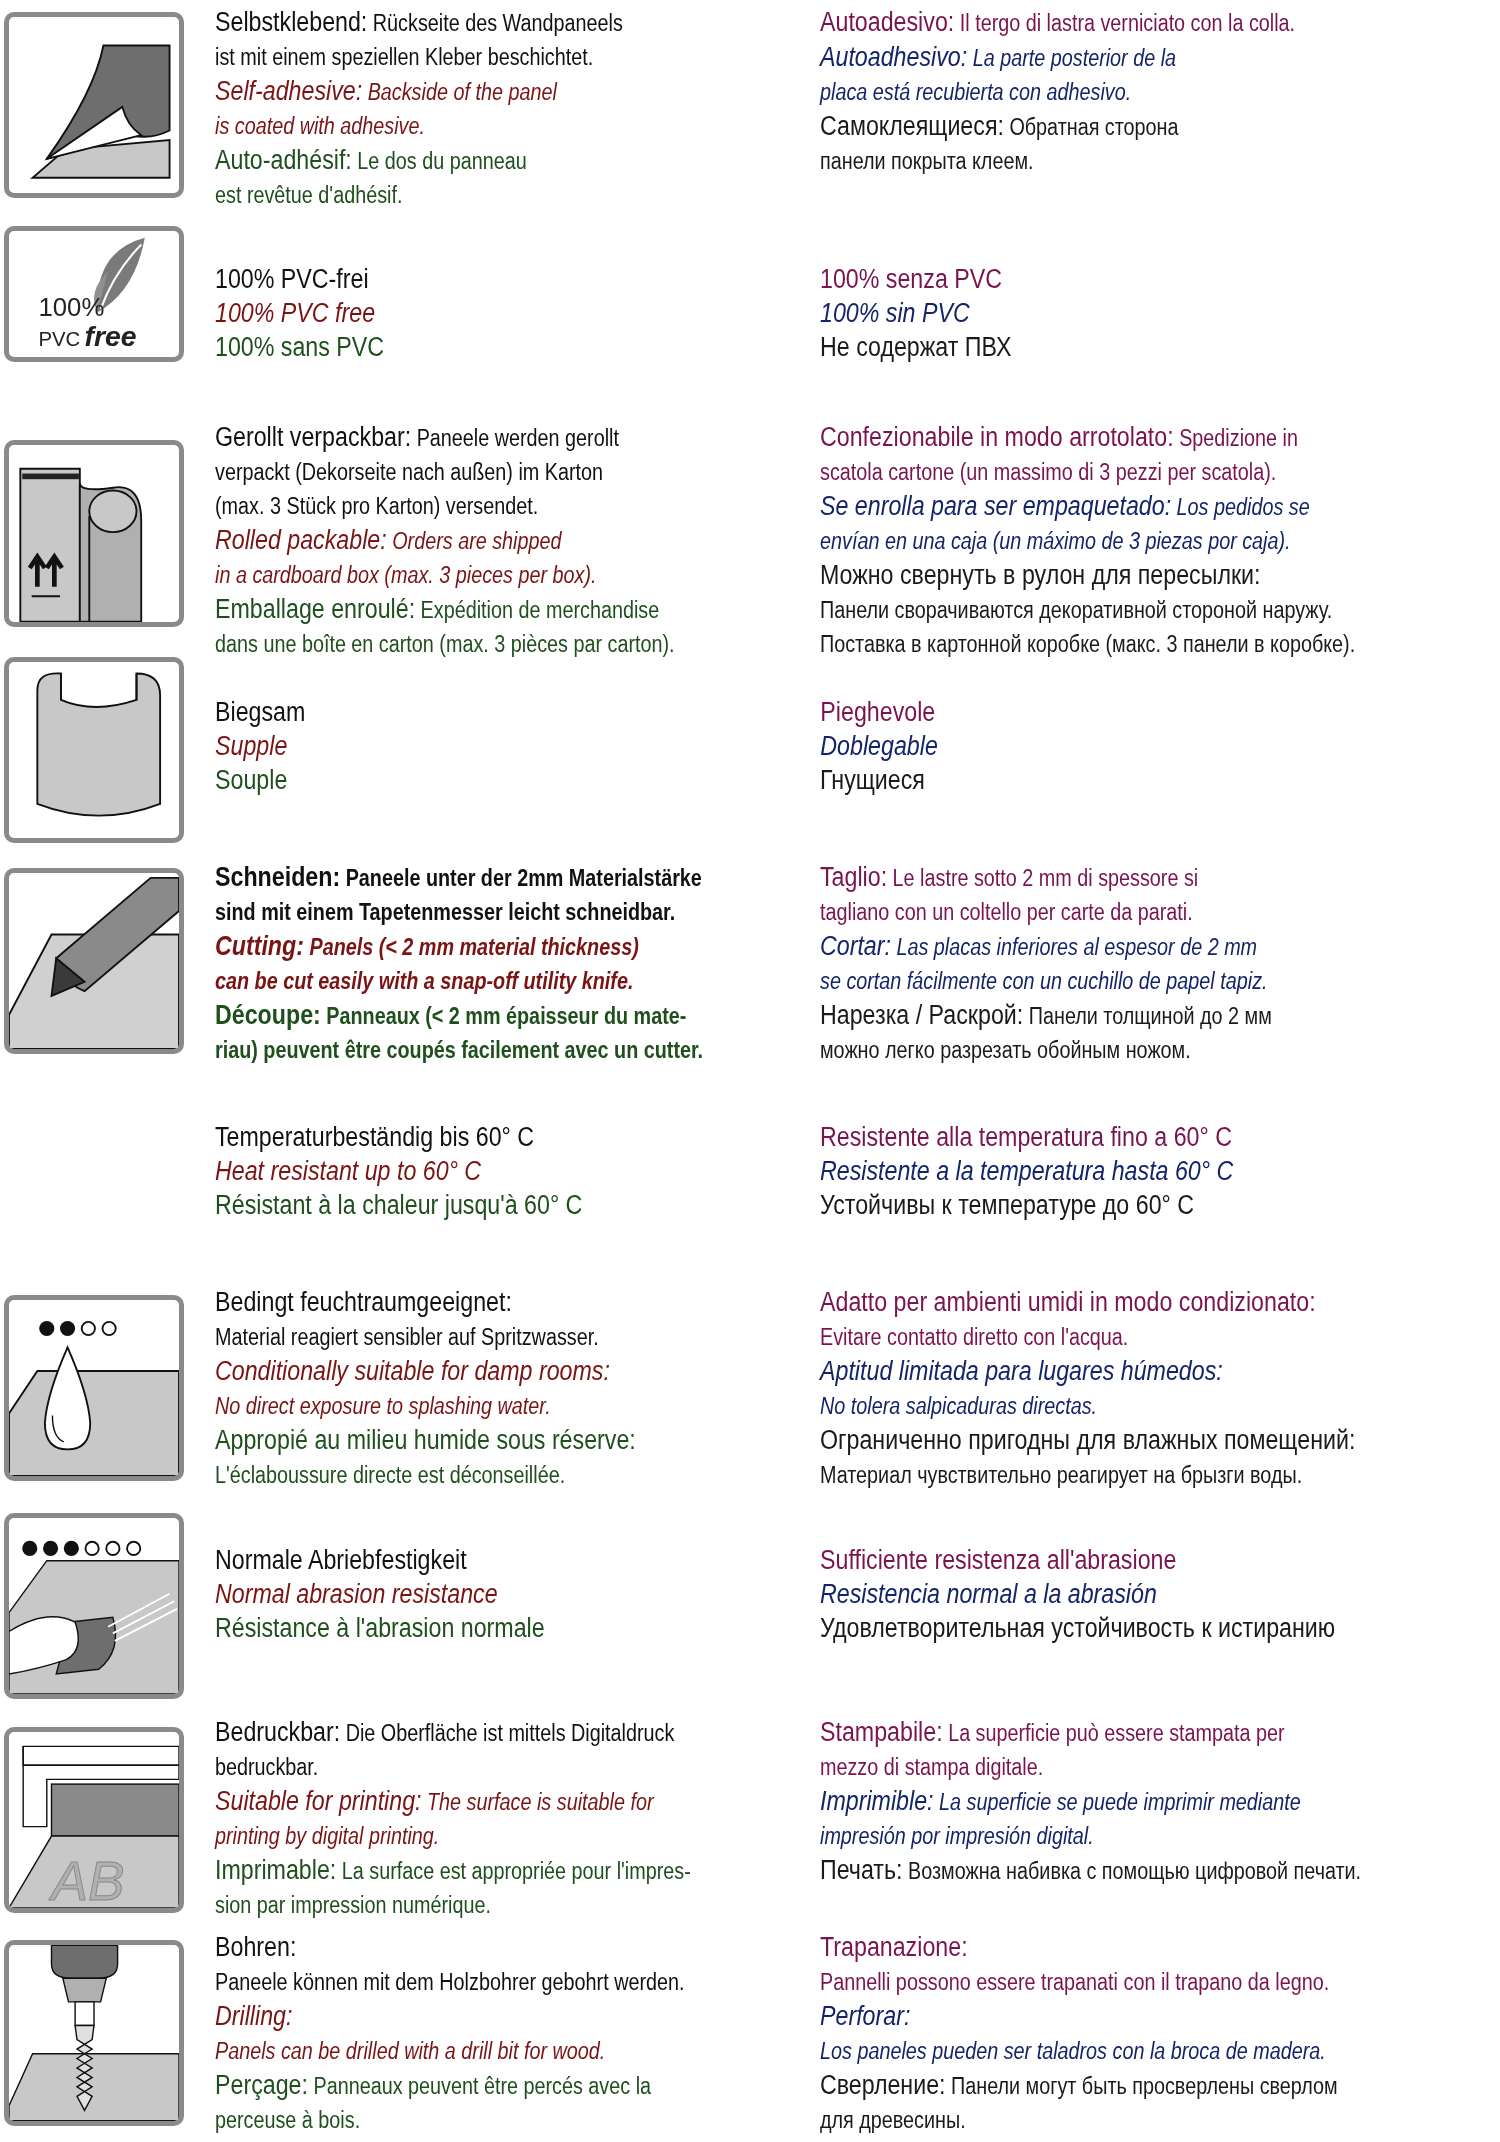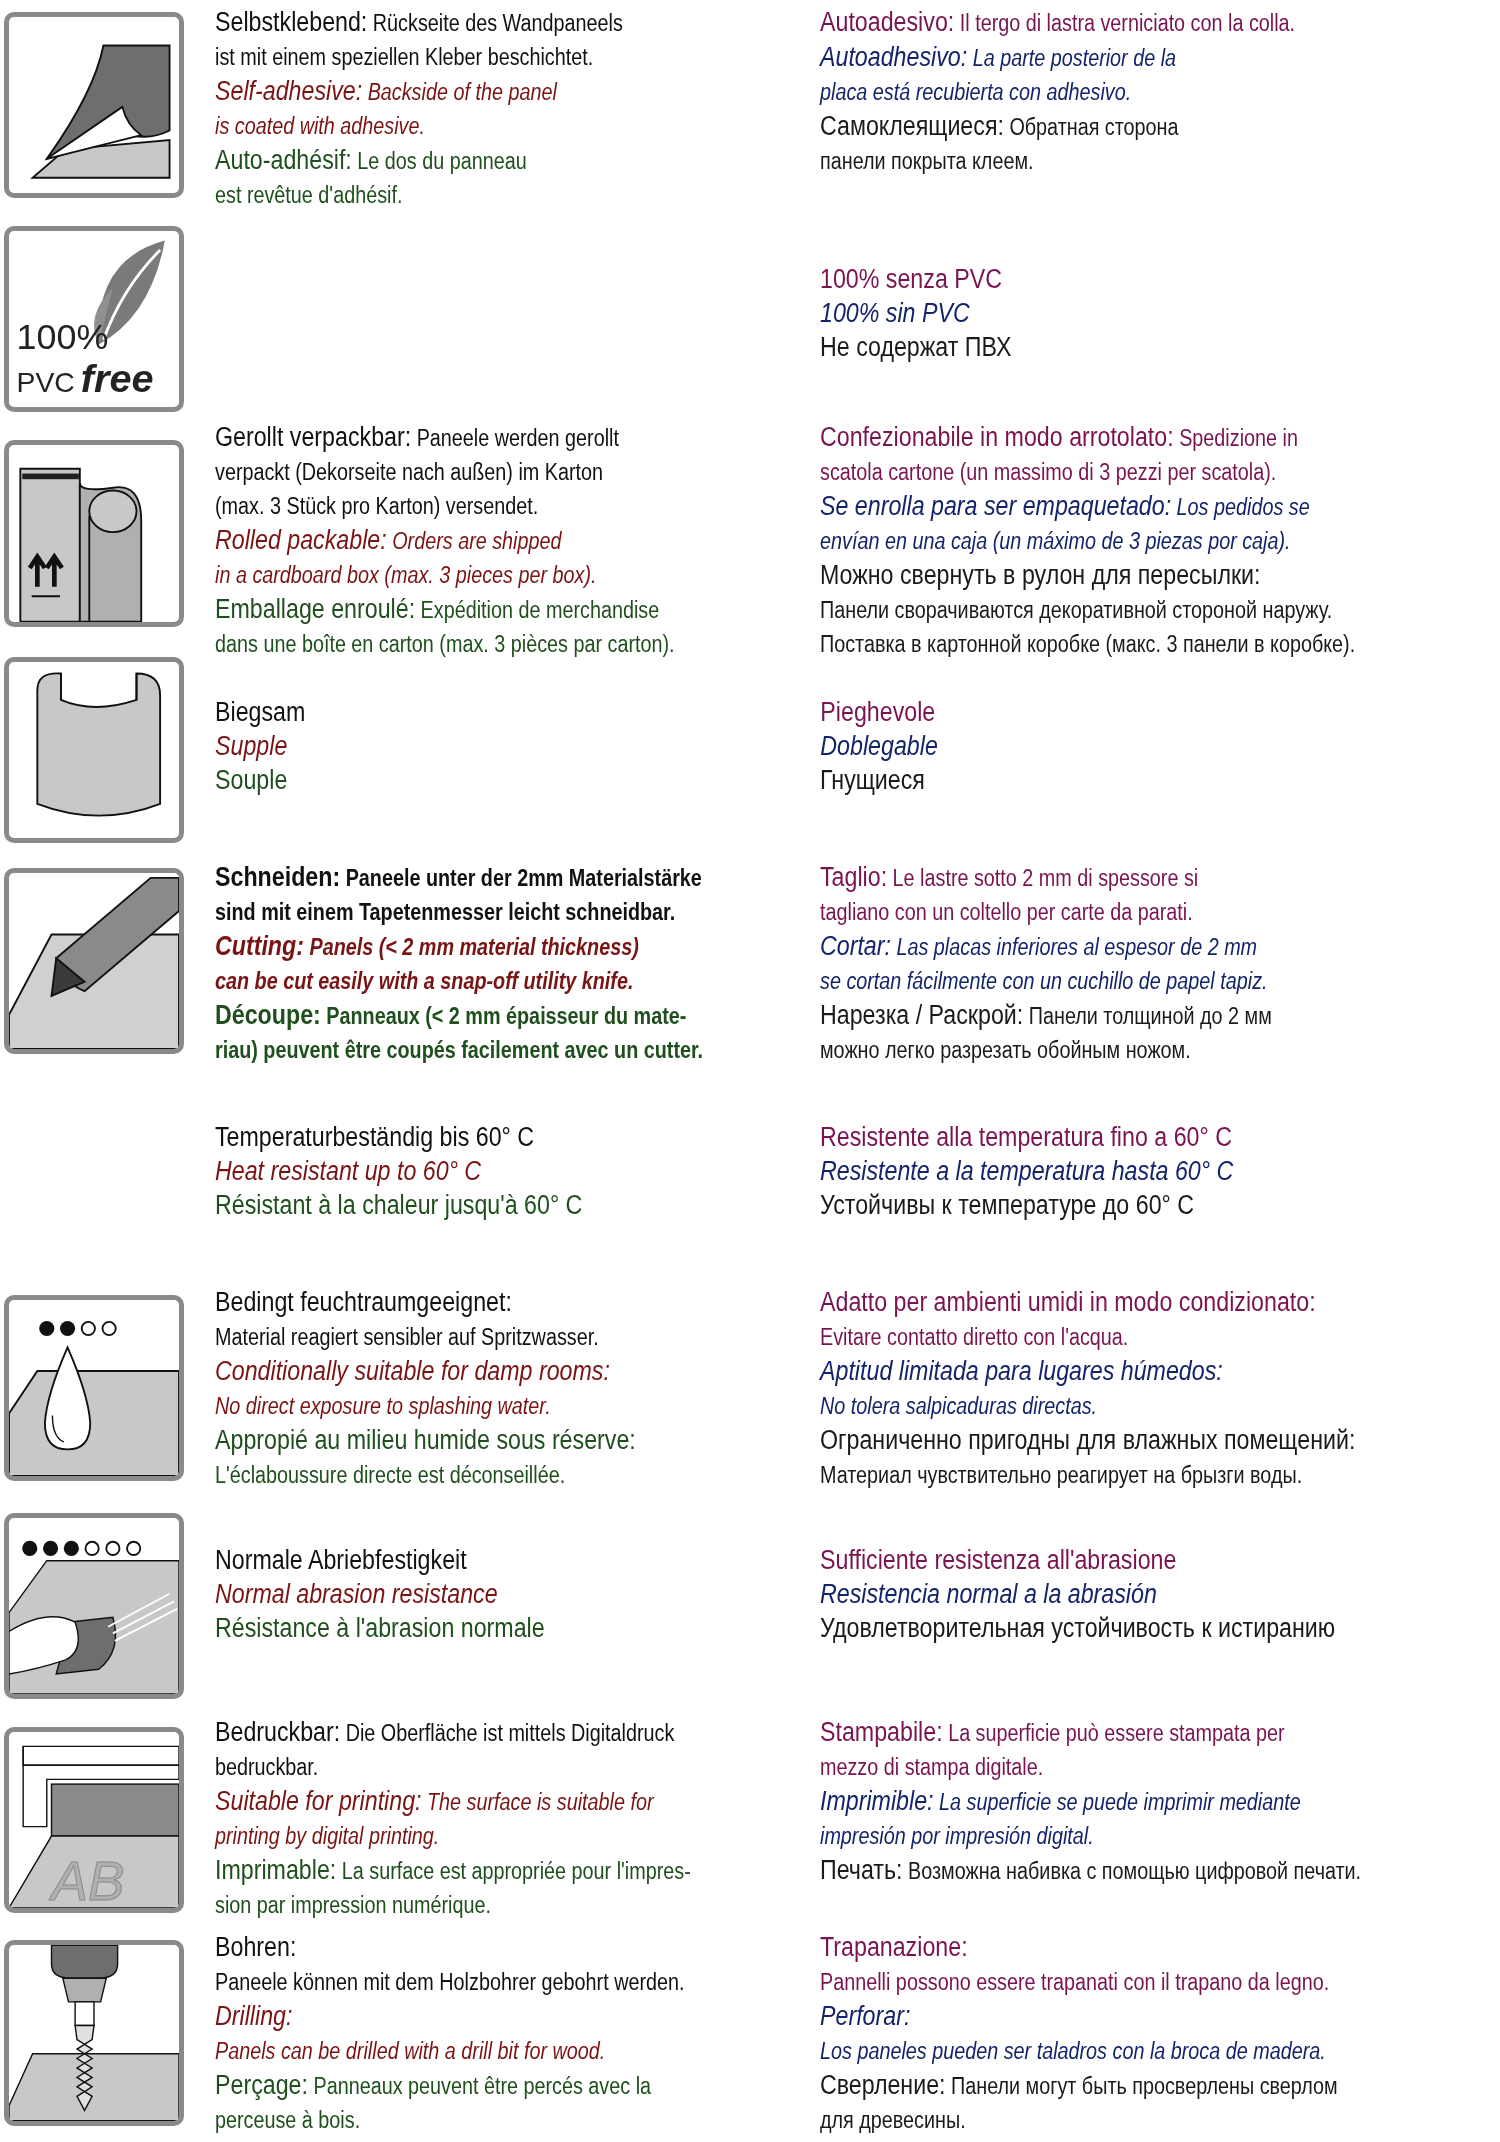--- a/index.html
+++ b/index.html
@@ -44,29 +44,34 @@
   <div class="col col-right" style="top:5px;">
     <span class="ln t it" style="display: block; transform: scaleX(0.86); transform-origin: left center; width: 552px;"><span class="h">Autoadesivo:</span><span> Il tergo di lastra  verniciato con la colla.</span></span>
     <span class="ln t es" style="display: block; transform: scaleX(0.86); transform-origin: left center; width: 414px;"><span class="h">Autoadhesivo:</span><span> La parte posterior de la</span></span>
     <span class="ln t es" style="display: block; transform: scaleX(0.86); transform-origin: left center; width: 362px;"><span>placa está recubierta con adhesivo.</span></span>
     <span class="ln t ru" style="display: block; transform: scaleX(0.86); transform-origin: left center; width: 417px;"><span class="h">Самоклеящиеся:</span><span> Обратная сторона</span></span>
     <span class="ln t ru" style="display: block; transform: scaleX(0.86); transform-origin: left center; width: 248px;"><span>панели покрыта клеем.</span></span>
   </div>
 </div>
 
 <div class="row" style="top:220px;height:200px;">
-  <div class="icon" style="top:6px;height:186px;">
+  <div class="icon" style="top:6px;height:136px;">
     <svg viewBox="0 0 180 186">
       <path d="M165,10 Q90,30 95,120 Q150,90 165,10 Z" fill="#7a7a7a"></path>
       <path d="M160,20 Q120,60 100,115" stroke="#fff" stroke-width="3" fill="none"></path>
       <path d="M110,60 Q80,90 95,120" fill="#909090"></path>
       <text x="8" y="125" font-family="Liberation Sans, sans-serif" font-size="38" fill="#222">100%</text>
       <text x="8" y="170" font-family="Liberation Sans, sans-serif" font-size="30" fill="#222">PVC</text>
       <text x="76" y="170" font-family="Liberation Sans, sans-serif" font-size="42" font-weight="bold" font-style="italic" fill="#222">free</text>
     </svg>
+  </div>
+  <div class="col col-left" style="top:42px;">
+    <span class="ln h de" style="display: block; transform: scaleX(0.86); transform-origin: left center; width: 179px;">100% PVC-frei</span>
+    <span class="ln h en" style="display: block; transform: scaleX(0.86); transform-origin: left center; width: 186px;">100% PVC free</span>
+    <span class="ln h fr" style="display: block; transform: scaleX(0.86); transform-origin: left center; width: 197px;">100% sans PVC</span>
   </div>
   <div class="col col-right" style="top:42px;">
     <span class="ln h it" style="display: block; transform: scaleX(0.86); transform-origin: left center; width: 212px;">100% senza PVC</span>
     <span class="ln h es" style="display: block; transform: scaleX(0.86); transform-origin: left center; width: 174px;">100% sin PVC</span>
     <span class="ln h ru" style="display: block; transform: scaleX(0.86); transform-origin: left center; width: 223px;">Не содержат ПВХ</span>
   </div>
 </div>
 
 <div class="row" style="top:420px;height:235px;">
   <div class="icon" style="top:20px;height:187px;">

